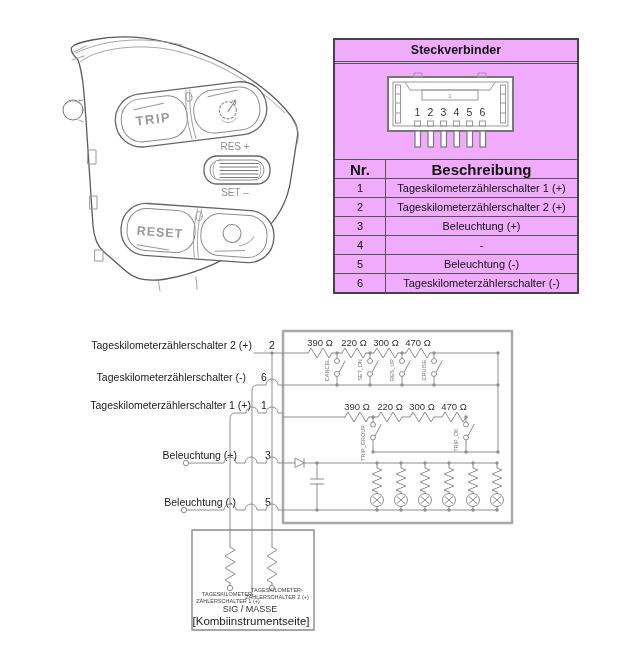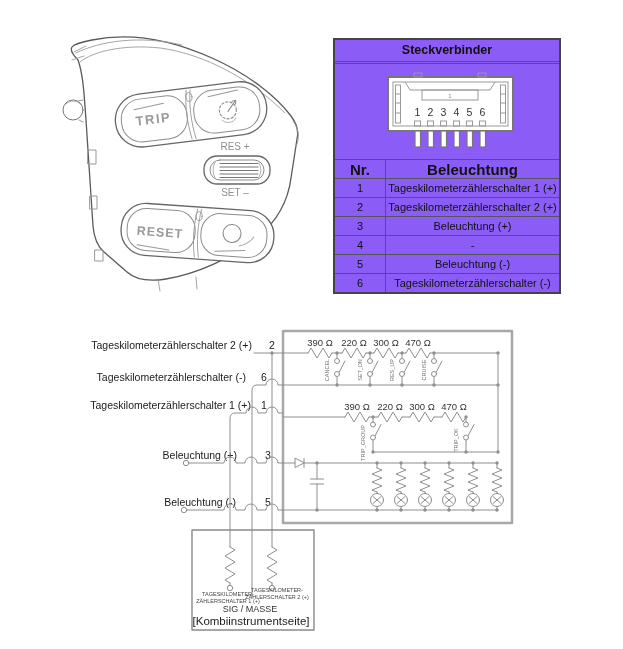--- a/index.html
+++ b/index.html
@@ -1,21 +1,21 @@
 <!DOCTYPE html>
 <html><head>
 <meta charset="utf-8">
 <style>
   html,body{margin:0;padding:0;background:#fff;}
   .page{position:relative;width:623px;height:649px;background:#ffffff;overflow:hidden;
         font-family:"Liberation Sans",sans-serif;color:#111;}
   svg text{font-family:"Liberation Sans",sans-serif;}
   
-  .conn-panel{position:absolute;left:333px;top:38px;width:228px;box-sizing:border-box;
-              border:2px solid #444;background:#8b5cf6;}
+  .conn-panel{position:absolute;left:333px;top:38px;width:246px;box-sizing:border-box;
+              border:2px solid #444;background:#f0abfc;}
   .conn-title{height:21px;line-height:21px;text-align:center;font-size:12.5px;font-weight:bold;
               border-bottom:3px double #555;}
   .conn-draw{height:95px;position:relative;}
   table.pin-table{width:100%;border-collapse:collapse;table-layout:fixed;}
   table.pin-table td,table.pin-table th{border:1px solid #555;text-align:center;
               font-size:11px;height:18px;padding:0 2px;overflow:hidden;white-space:nowrap;}
   table.pin-table th{font-weight:bold;font-size:15px;}
   table.pin-table .col-nr{width:46px;}
   table.pin-table tr>*:first-child{border-left:none;}
   table.pin-table tr>*:last-child{border-right:none;}
@@ -133,21 +133,21 @@
             <rect x="454" y="127" width="5.5" height="16"></rect>
           <rect x="467" y="127" width="5.5" height="16"></rect>
             <rect x="480" y="127" width="5.5" height="16"></rect>
         </g>
       </svg>
     </div>
     <table class="pin-table">
       <tbody>
           <tr>
         <th class="col-nr">Nr.</th>
-        <th>Beleuchtung</th>
+        <th>Beschreibung</th>
       </tr>
       <tr>
         <td>1</td>
         <td>Tageskilometerzählerschalter 1 (+)</td>
       </tr>
       <tr>
         <td>2</td>
         <td>Tageskilometerzählerschalter 2 (+)</td>
       </tr>
       <tr>

